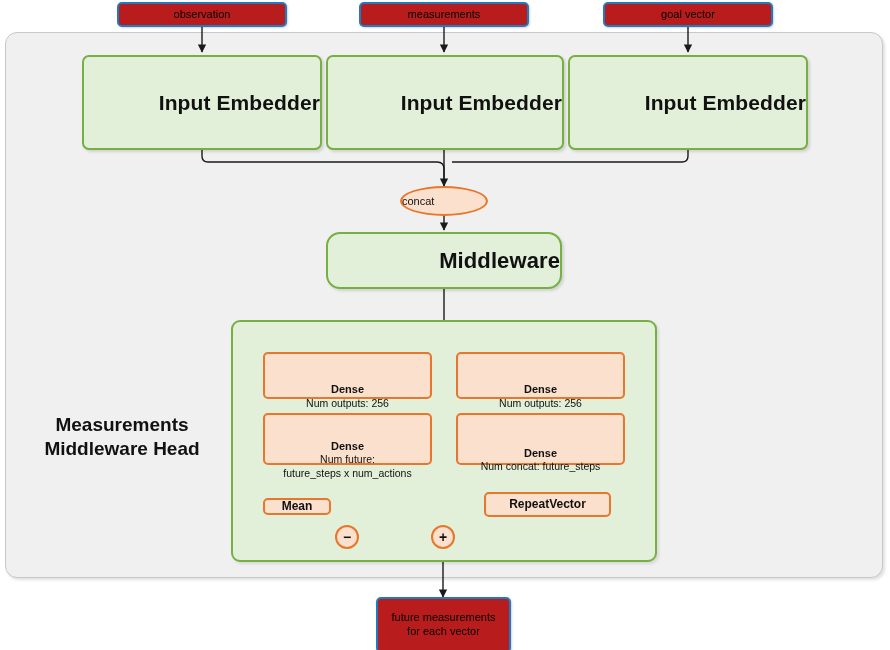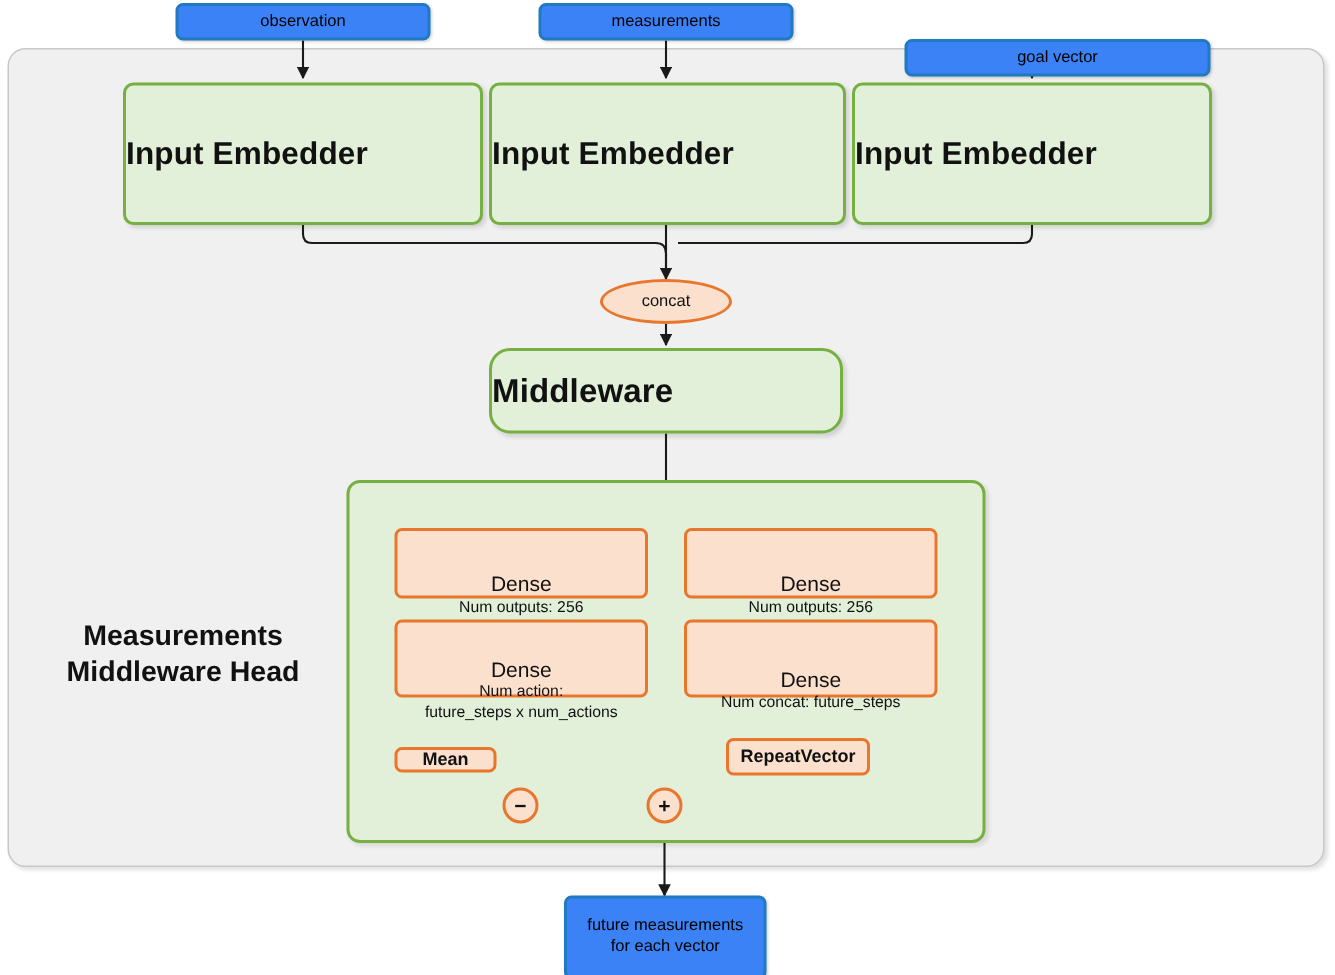--- a/index.html
+++ b/index.html
@@ -10,30 +10,30 @@
 
   
   .outer-panel{
     left:5px;top:32px;width:878px;height:546px;
     background:#f0f0f0;border:1px solid #c8c8c8;border-radius:12px;
     box-shadow:2px 2px 3px rgba(0,0,0,0.12);
   }
 
   
   .io-box{
-    background:#3b82f6;border:2px solid #1f7ac2;border-radius:5px;
+    background:#b91c1c;border:2px solid #1f7ac2;border-radius:5px;
     display:flex;align-items:center;justify-content:center;text-align:center;
     font-size:11px;color:#000;line-height:1.25;
     box-shadow:1px 1px 2px rgba(0,0,0,0.18);
   }
 
   
   .green-box{
     background:#e2efd9;border:2px solid #76b043;border-radius:7px;
-    display:flex;align-items:center;justify-content:flex-start;
+    display:flex;align-items:center;justify-content:flex-end;
     box-shadow:2px 2px 3px rgba(0,0,0,0.13);
   }
   .green-box .title{font-size:21px;font-weight:bold;color:#111;letter-spacing:.1px;}
   .green-box .title.mid{font-size:22px;}
 
   
   .head-box{
     background:#e2efd9;border:2px solid #76b043;border-radius:9px;
     box-shadow:2px 2px 3px rgba(0,0,0,0.10);
   }
@@ -41,27 +41,27 @@
   .head-label{
     font-size:19px;font-weight:bold;color:#111;text-align:center;line-height:1.25;
   }
 
   
   .op-box{
     background:#fbe0cd;border:2px solid #e8762c;border-radius:5px;
     display:flex;flex-direction:column;align-items:center;justify-content:center;
     text-align:center;color:#111;font-size:10.5px;line-height:1.32;
   }
-  .op-box .hd{font-weight:normal;font-size:14px;margin-top:42px;}
+  .op-box .hd{font-weight:bold;font-size:11px;margin-top:42px;}
   .op-box.single{font-weight:bold;font-size:12px;}
 
   
   .ellipse{
     background:#fbe0cd;border:2px solid #e8762c;border-radius:50%;
-    display:flex;align-items:center;justify-content:center;
+    display:flex;align-items:center;justify-content:flex-start;
     font-size:11px;color:#111;
   }
 
   
   .op-circle{
     background:#fbe0cd;border:2px solid #e8762c;border-radius:50%;
     display:flex;align-items:center;justify-content:center;
     font-size:14px;font-weight:bold;color:#111;line-height:1;
   }
 
@@ -118,21 +118,21 @@
       <path d="M 688,150 L 688,156 Q 688,162 682,162 L 452,162"></path>
     </g>
   </svg>
 
   <div class="abs io-box" style="left:117px;top:2px;width:170px;height:25px;">
     <span>observation</span>
   </div>
   <div class="abs io-box" style="left:359px;top:2px;width:170px;height:25px;">
     <span>measurements</span>
   </div>
-  <div class="abs io-box" style="left:603px;top:2px;width:204px;height:25px;margin-top:24px;">
+  <div class="abs io-box" style="left:603px;top:2px;width:170px;height:25px;">
     <span>goal vector</span>
   </div>
 
   <div class="abs green-box" style="left:82px;top:55px;width:240px;height:95px;">
     <span class="title">Input Embedder</span>
   </div>
   <div class="abs green-box" style="left:326px;top:55px;width:238px;height:95px;">
     <span class="title">Input Embedder</span>
   </div>
   <div class="abs green-box" style="left:568px;top:55px;width:240px;height:95px;">
@@ -154,21 +154,21 @@
     <div>Middleware Head</div>
   </div>
 
   <div class="abs op-box" style="left:263px;top:352px;width:169px;height:47px;">
     <span class="hd">Dense</span>
     <span>Num outputs: 256</span>
   </div>
 
   <div class="abs op-box" style="left:263px;top:413px;width:169px;height:52px;">
     <span class="hd">Dense</span>
-    <span>Num action:</span>
+    <span>Num future:</span>
     <span>future_steps x num_actions</span>
   </div>
 
   <div class="abs op-box single" style="left:263px;top:498px;width:68px;height:17px;">
     <span>Mean</span>
   </div>
 
   <div class="abs op-circle" style="left:335px;top:525px;width:24px;height:24px;">
     <span>−</span>
   </div>
@@ -176,21 +176,21 @@
   <div class="abs op-box" style="left:456px;top:352px;width:169px;height:47px;">
     <span class="hd">Dense</span>
     <span>Num outputs: 256</span>
   </div>
 
   <div class="abs op-box" style="left:456px;top:413px;width:169px;height:52px;">
     <span class="hd">Dense</span>
     <span>Num concat: future_steps</span>
   </div>
 
-  <div class="abs op-box single" style="left:484px;top:492px;width:96px;height:25px;">
+  <div class="abs op-box single" style="left:484px;top:492px;width:127px;height:25px;">
     <span>RepeatVector</span>
   </div>
 
   <div class="abs op-circle" style="left:431px;top:525px;width:24px;height:24px;">
     <span>+</span>
   </div>
 
   <div class="abs io-box" style="left:376px;top:597px;width:135px;height:56px;flex-direction:column;">
     <span>future measurements</span>
     <span>for each vector</span>

